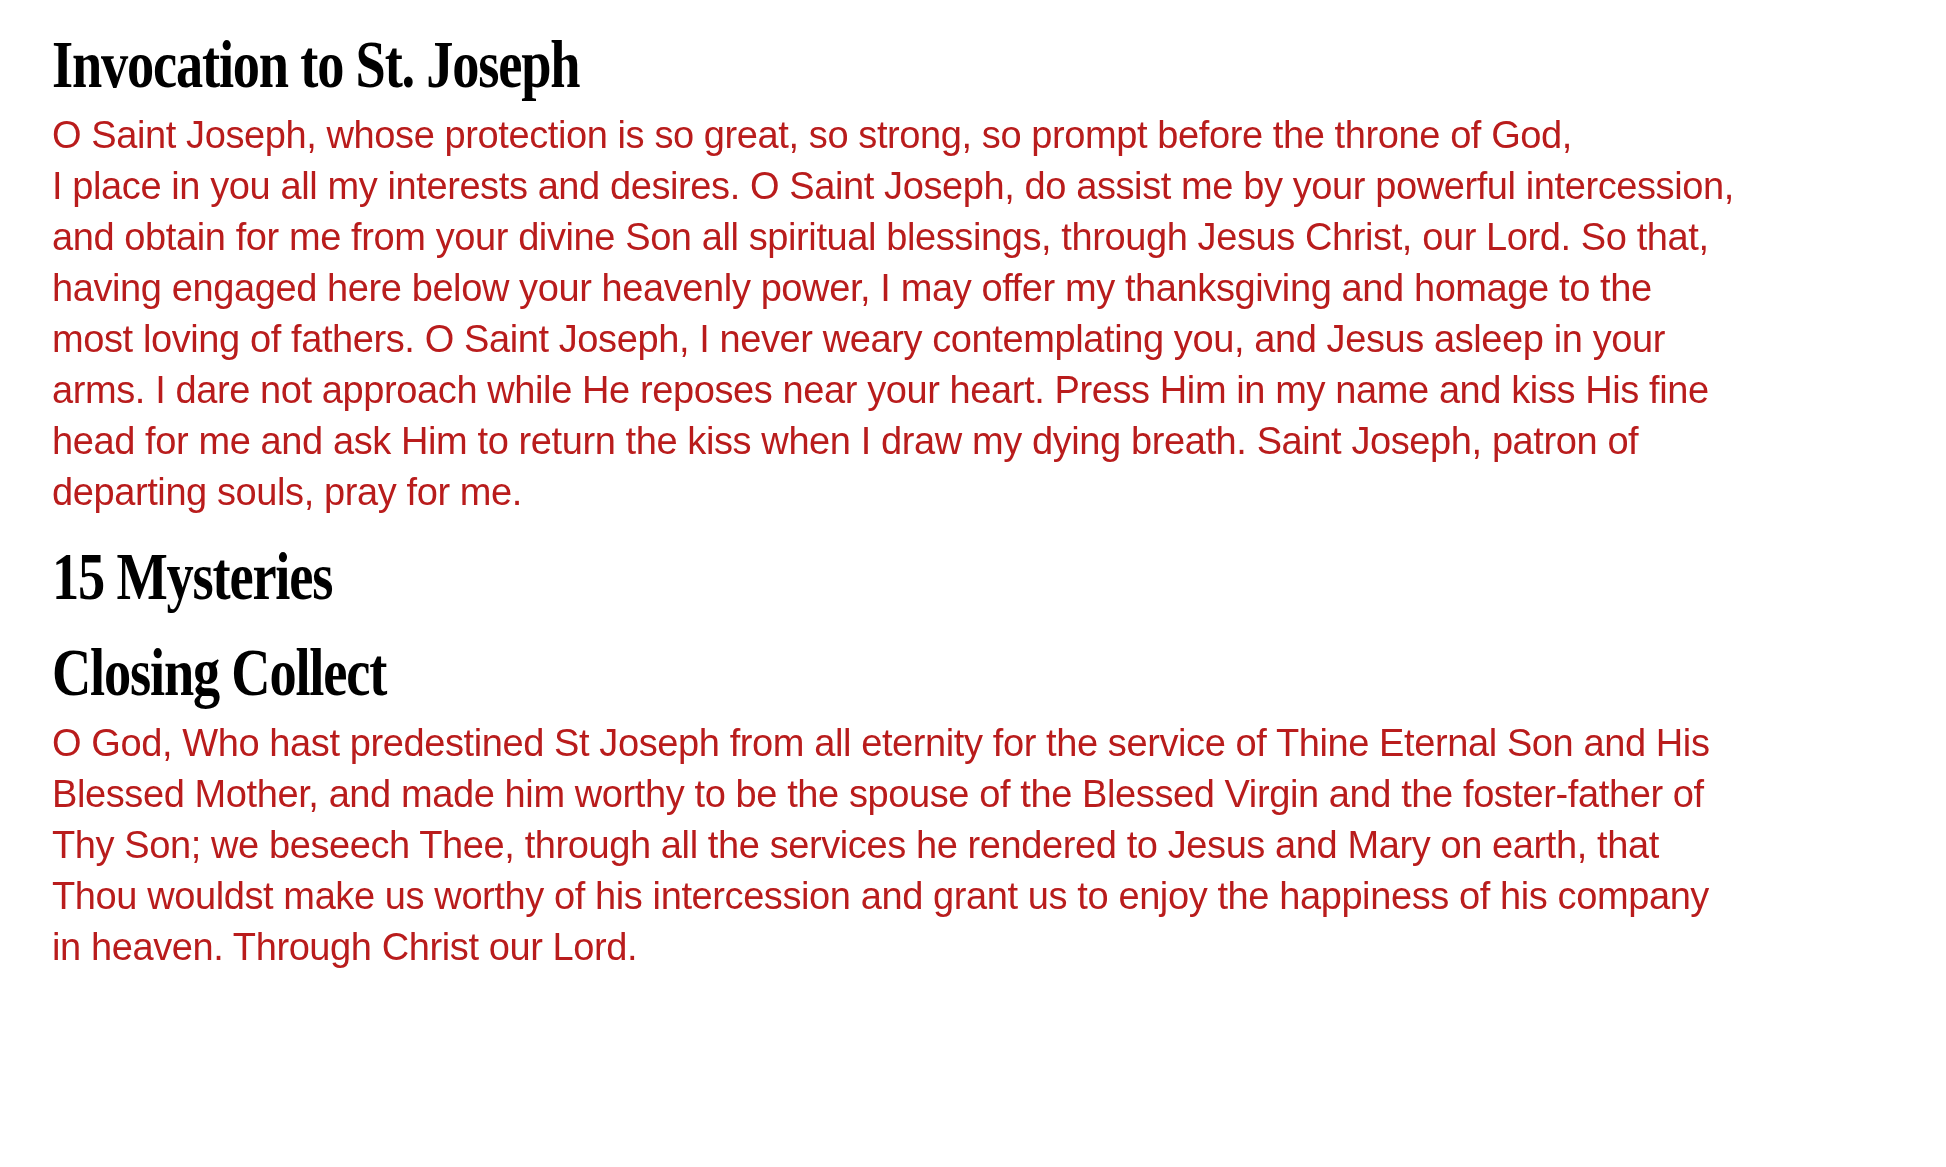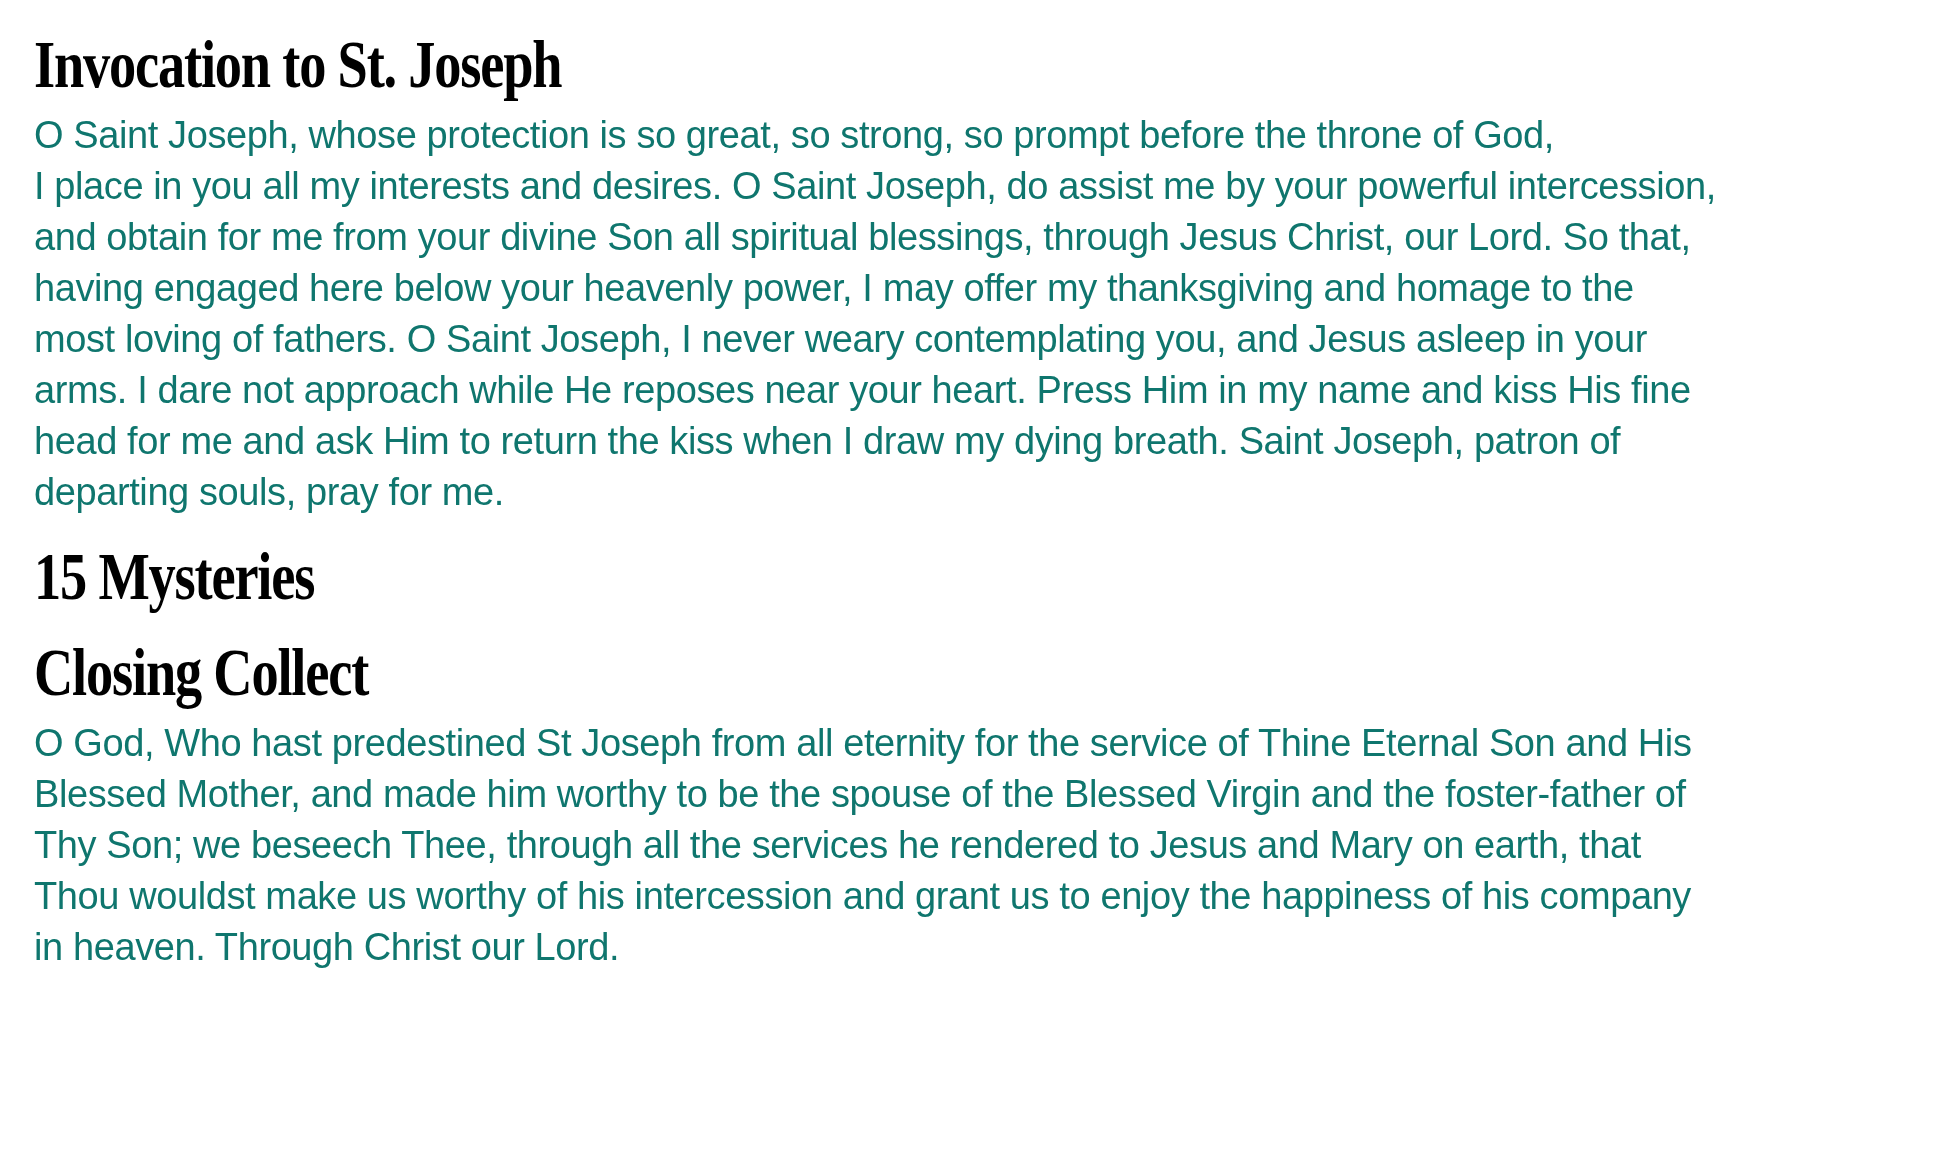--- a/index.html
+++ b/index.html
@@ -7,21 +7,21 @@
     margin: 0;
     padding: 0;
     background: #ffffff;
   }
   body {
     width: 1946px;
     height: 1167px;
     overflow: hidden;
   }
   .doc {
-    padding: 26px 44px 0 34px;
+    padding: 26px 44px 0 52px;
   }
   .section { margin: 0; }
   .heading {
     font-family: "Liberation Serif", serif;
     font-weight: 700;
     font-size: 68px;
     line-height: 1.12;
     color: #000000;
     letter-spacing: -1.5px;
     margin: 0;
@@ -29,21 +29,21 @@
     transform-origin: 0 50%;
     white-space: pre;
   }
   .heading.first { margin-bottom: 8px; }
   .heading.later { margin-top: 20px; margin-bottom: 8px; }
   .bodytext {
     font-family: "Liberation Sans", sans-serif;
     font-weight: 400;
     font-size: 38px;
     line-height: 51px;
-    color: #0f766e;
+    color: #b91c1c;
     letter-spacing: -0.4px;
     margin: 0;
     white-space: pre;
   }
 </style>
 </head>
 <body>
 
 <main class="doc">
 

